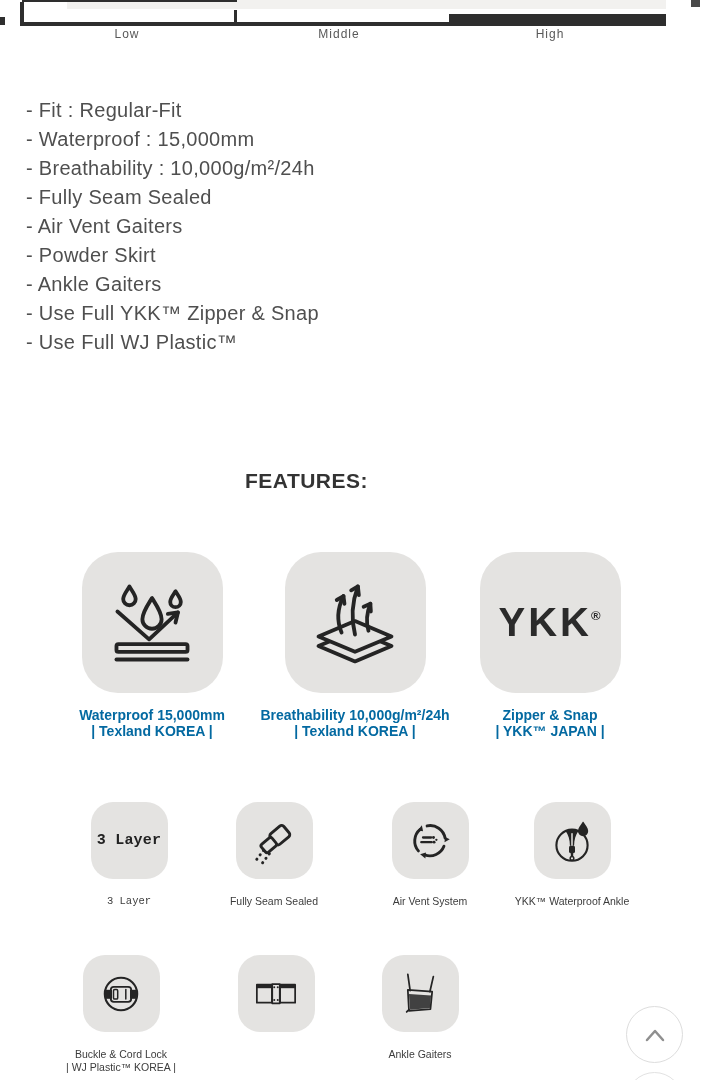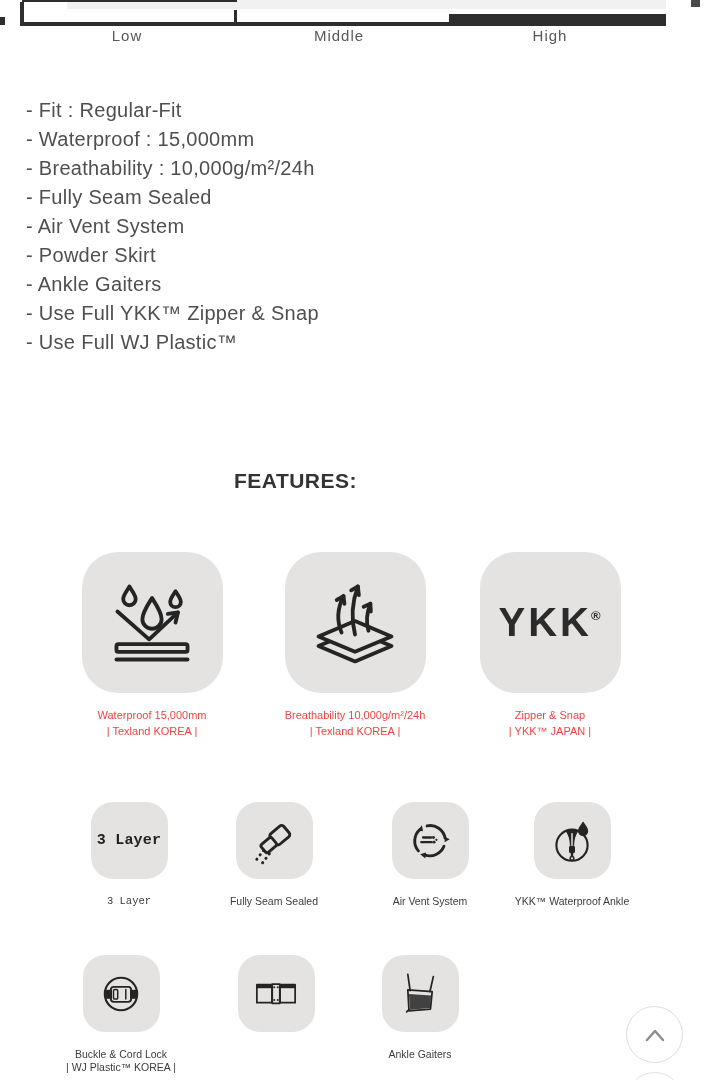--- a/index.html
+++ b/index.html
@@ -8,41 +8,41 @@
 
   
   .gauge-track{position:absolute;left:67px;top:0;width:599px;height:9px;background:#f2f1ef;}
   .gauge-topline{position:absolute;left:22px;top:0;width:215px;height:2px;background:var(--accent-dark,#2e2e2e);}
   .gauge-tick-left{position:absolute;left:20px;top:2px;width:4px;height:24px;background:var(--accent-dark,#2e2e2e);}
   .gauge-tick-mid{position:absolute;left:234px;top:10px;width:3px;height:16px;background:var(--accent-dark,#2e2e2e);}
   .gauge-baseline{position:absolute;left:20px;top:22px;width:646px;height:4px;background:var(--accent-dark,#2e2e2e);}
   .gauge-fill-high{position:absolute;left:449px;top:14px;width:217px;height:12px;background:var(--accent-dark,#2e2e2e);}
   .edge-fragment{position:absolute;left:0;top:17px;width:5px;height:8px;background:var(--accent-dark,#2e2e2e);}
   .scrollbar-thumb{position:absolute;left:691px;top:0;width:9px;height:7px;background:#4a4a4a;}
-  .gauge-label{position:absolute;top:27px;width:120px;text-align:center;font-size:15px;
+  .gauge-label{position:absolute;top:27px;width:120px;text-align:center;font-size:12px;
                color:#585858;letter-spacing:1px;}
   .gl-low{left:67px;} .gl-middle{left:279px;} .gl-high{left:490px;}
 
   
   .specs{position:absolute;left:21px;top:91px;margin:5px;padding:0;list-style:none;
          font-size:20px;line-height:29px;color:var(--text-body,#4f4f4f);letter-spacing:0.3px;}
 
   
-  .features-heading{position:absolute;left:4px;top:469px;width:583px;margin:0;text-align:center;
+  .features-heading{position:absolute;left:15px;top:469px;width:583px;margin:0;text-align:center;
                     font-size:21px;font-weight:bold;color:#333;letter-spacing:0.5px;}
   .fcol{position:absolute;display:flex;flex-direction:column;align-items:center;}
   .r1{top:552px;width:200px;} .r1.c1{left:52px;} .r1.c2{left:255px;} .r1.c3{left:450px;}
   .r2{top:802px;width:152px;} .r2.c1{left:53px;font-family:Liberation Mono, monospace;} .r2.c2{left:198px;} .r2.c3{left:354px;} .r2.c4{left:496px;}
   .r3{top:955px;width:170px;} .r3.c1{left:36px;} .r3.c2{left:191px;gap:40px;} .r3.c3{left:335px;}
   .tile{background:var(--tile-bg,#e4e3e1);display:flex;align-items:center;justify-content:center;color:#242424;}
   .tile.big{width:141px;height:141px;border-radius:36px;}
   .tile.small{width:77px;height:77px;border-radius:22px;}
   .tile svg{display:block;}
   .flabel{text-align:center;}
-  .flabel.big{margin-top:14px;font-size:11px;font-weight:normal;color:#ef4444;line-height:16px;}
+  .flabel.big{margin-top:14px;font-size:14px;font-weight:bold;color:#0369a1;line-height:16px;}
   .flabel.small{margin-top:16px;font-size:10.5px;color:#3c3c3c;line-height:13px;}
   .ykk-text{font-size:40px;font-weight:800;letter-spacing:3px;color:#2b2b2b;}
   .ykk-text .reg{font-size:13px;font-weight:bold;letter-spacing:0;position:relative;top:-16px;left:-1px;}
   .layer-text{font-size:15px;font-weight:bold;color:#222;letter-spacing:0.2px;}
 
   
   .scroll-top{position:absolute;left:626px;top:1006px;width:57px;height:57px;border-radius:50%;
               background:#fff;border:1px solid #ddd;display:flex;align-items:center;justify-content:center;
               cursor:pointer;box-sizing:border-box;}
   .ghost-circle{position:absolute;left:626px;top:1072px;width:57px;height:57px;border-radius:50%;
@@ -65,21 +65,21 @@
     <div class="gauge-label gl-middle">Middle</div>
     <div class="gauge-label gl-high">High</div>
   </div>
   <div class="scrollbar-thumb"></div>
 
   <ul class="specs">
     <li>- Fit : Regular-Fit</li>
     <li>- Waterproof : 15,000mm</li>
     <li>- Breathability : 10,000g/m²/24h</li>
     <li>- Fully Seam Sealed</li>
-    <li>- Air Vent System</li>
+    <li>- Air Vent Gaiters</li>
     <li>- Powder Skirt</li>
     <li>- Ankle Gaiters</li>
     <li>- Use Full YKK™ Zipper &amp; Snap</li>
     <li>- Use Full WJ Plastic™</li>
   </ul>
 
   <h2 class="features-heading">FEATURES:</h2>
 
   <div class="fcol r1 c1">
     <div class="tile big">

